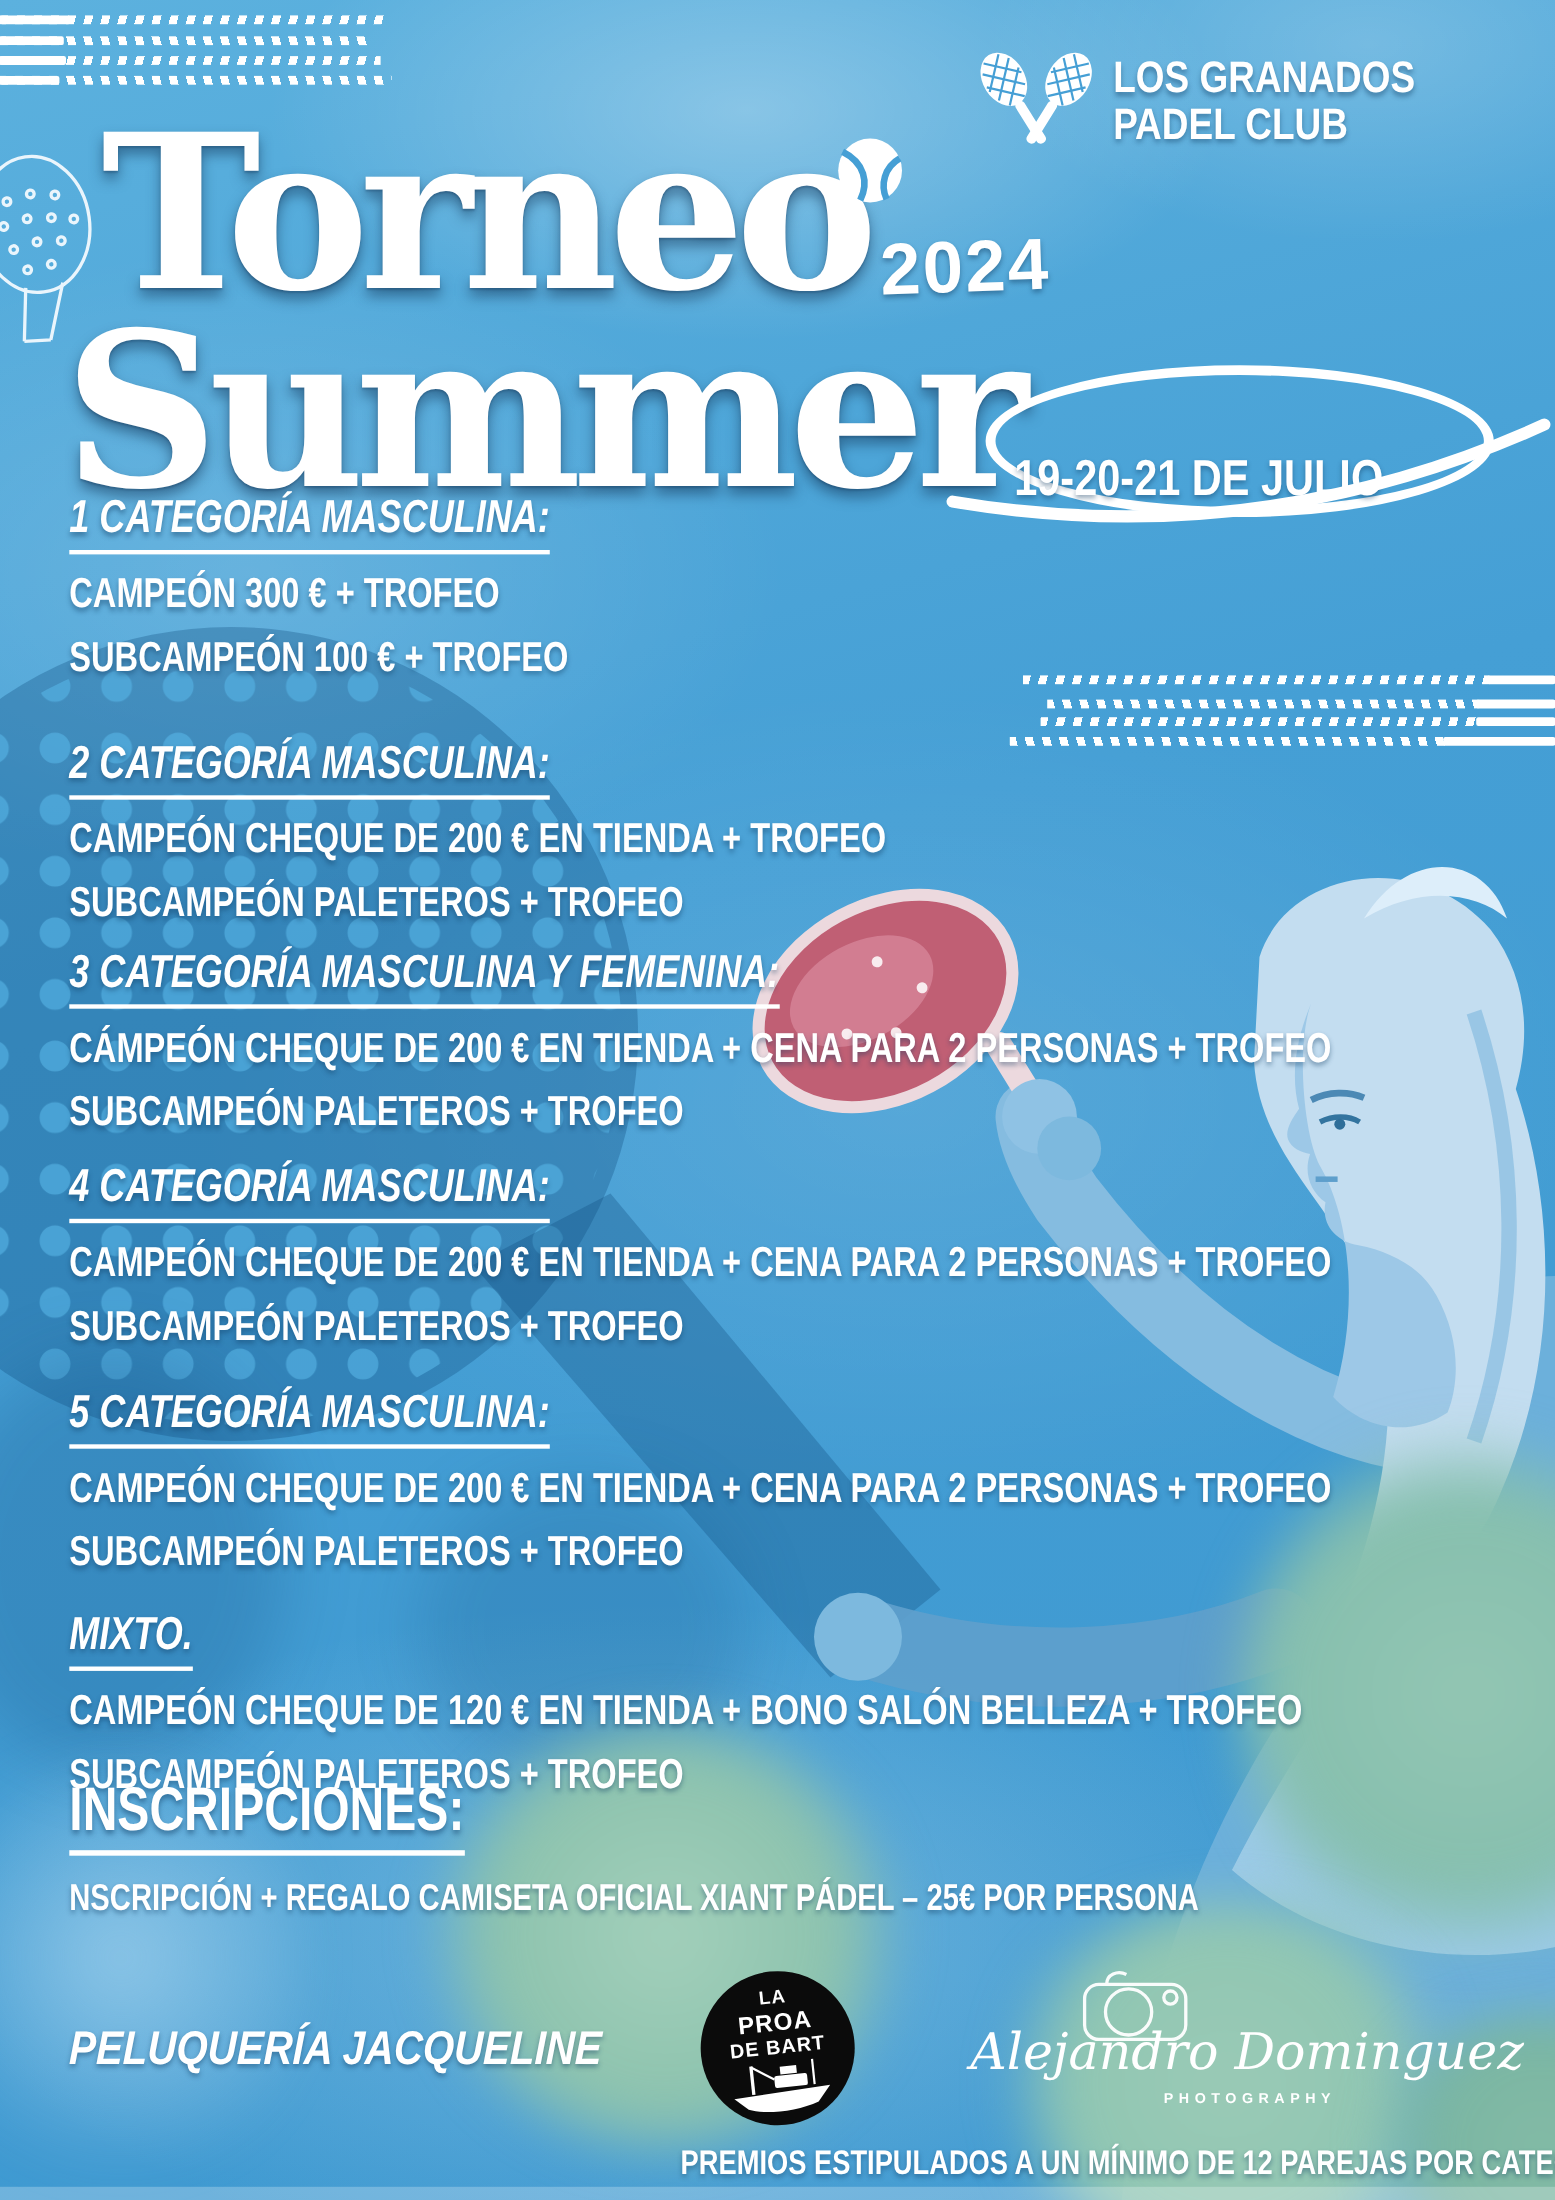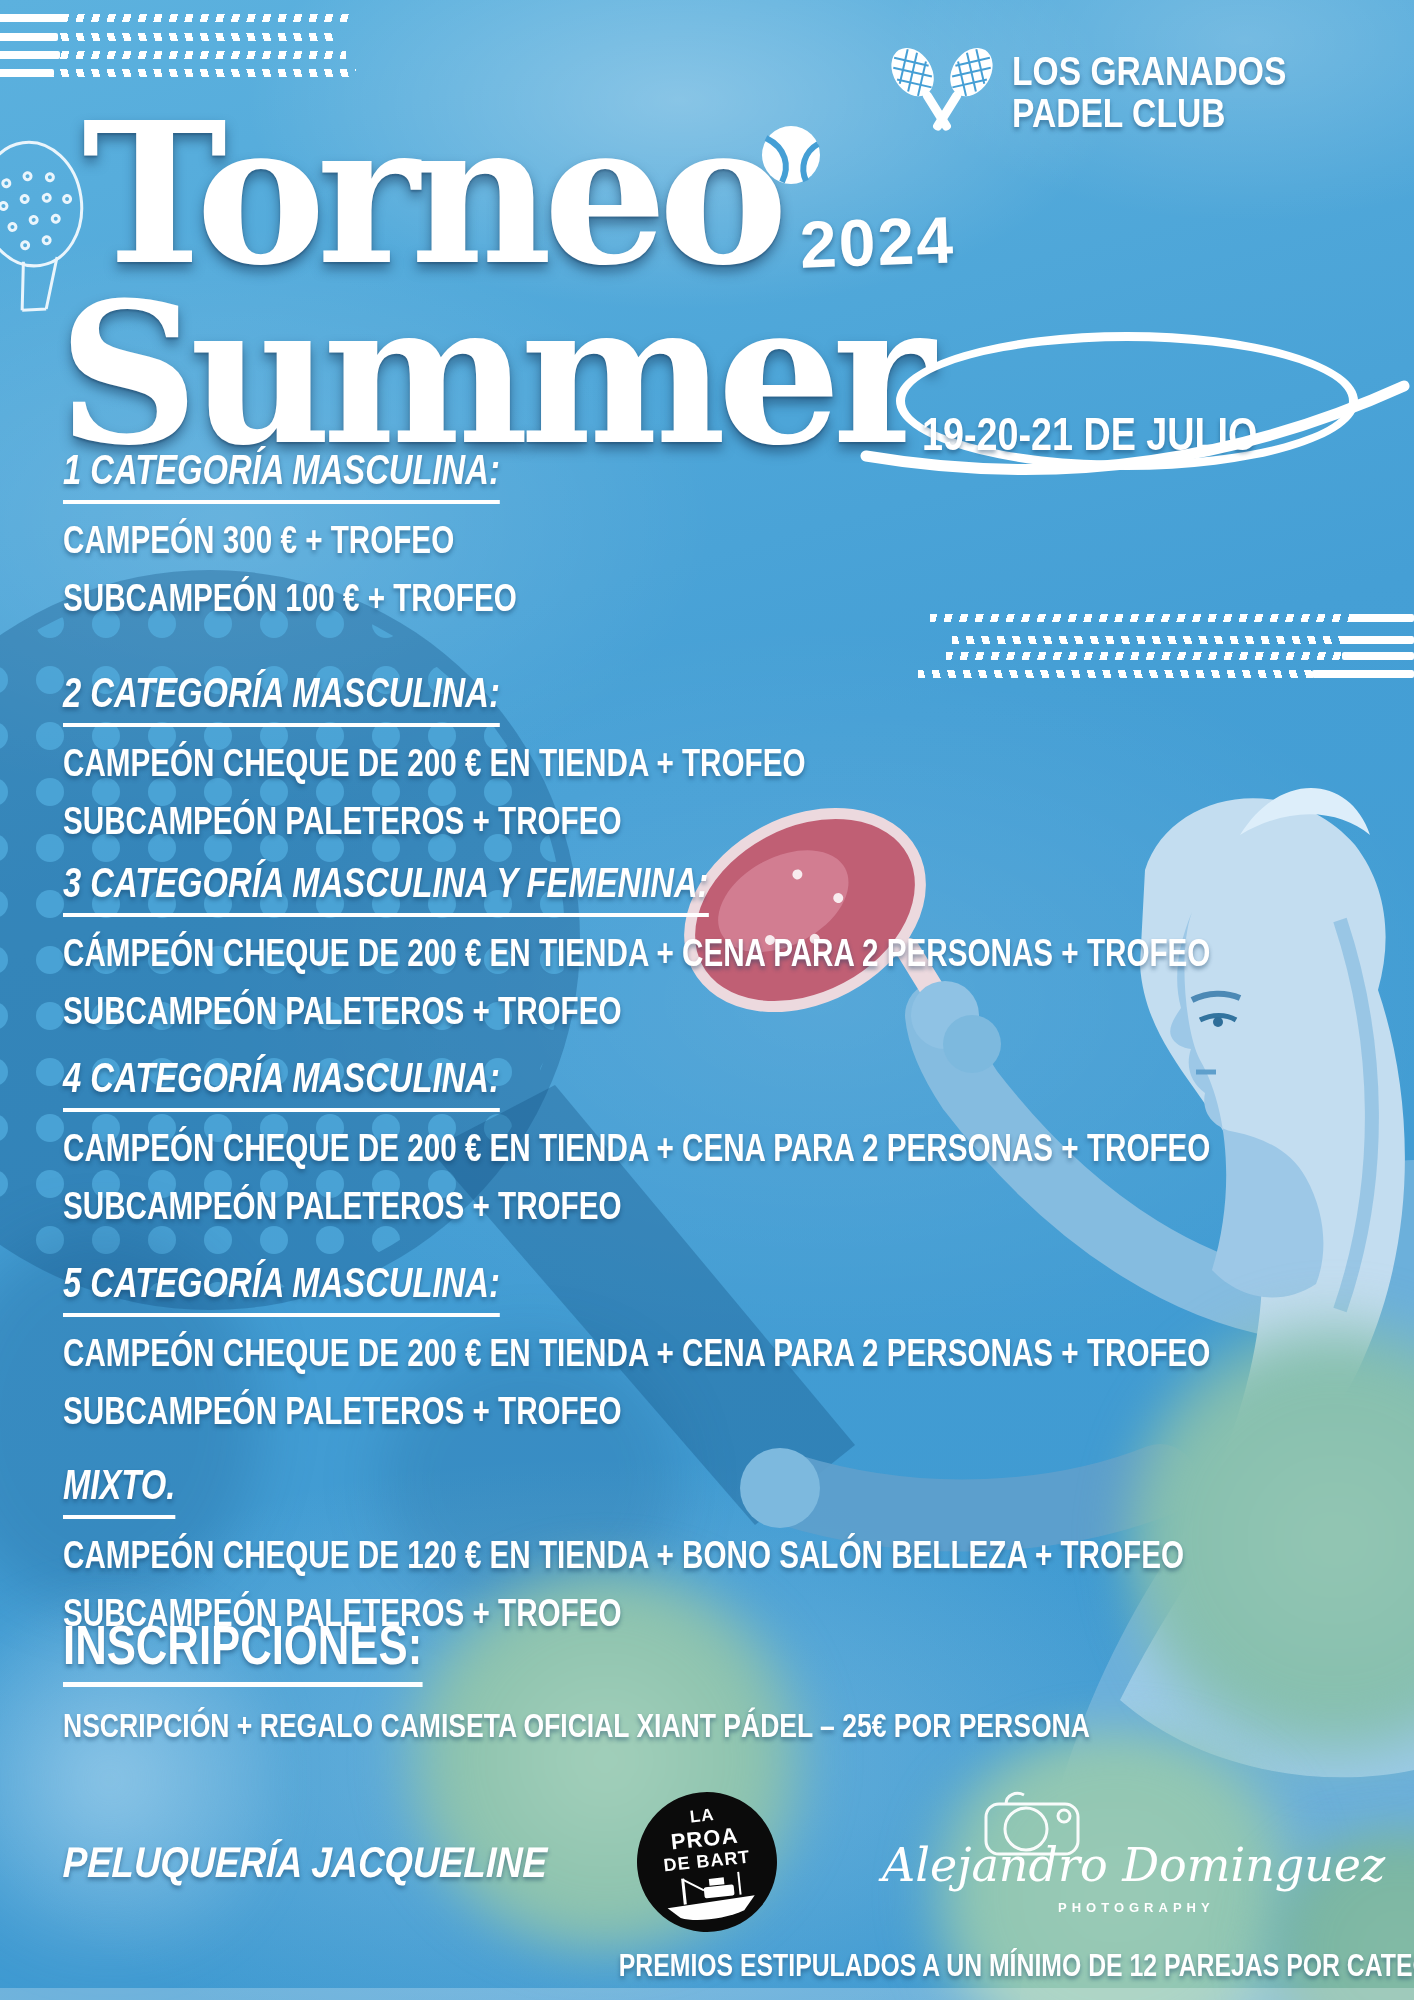--- a/index.html
+++ b/index.html
@@ -125,21 +125,21 @@
         <circle cx="86" cy="86" r="3.5"></circle>
       <circle cx="28" cy="106" r="3.5"></circle>
         <circle cx="50" cy="102" r="3.5"></circle>
         <circle cx="72" cy="104" r="3.5"></circle>
       <circle cx="38" cy="126" r="3.5"></circle>
         <circle cx="60" cy="124" r="3.5"></circle>
       <path d="M 34 142 L 26 190 M 68 142 L 50 192 M 26 190 L 50 192"></path>
     </g>
   </svg>
 
-  <div class="abs title-font big-shadow" style="left:82px; top:96px; font-size:195px;">Torneo</div>
+  <div class="abs title-font big-shadow" style="left:92px; top:96px; font-size:195px;">Torneo</div>
   <div class="abs title-font big-shadow" style="left:58px; top:276px; font-size:195px;">Summer</div>
 
   <svg class="abs" style="left:760px; top:124px;" width="62" height="62" viewBox="0 0 62 62">
     <circle cx="31" cy="31" r="29" fill="#fff"></circle>
     <path d="M 6 14 C 26 24 30 42 22 58" stroke="#459fd5" stroke-width="6" fill="none"></path>
     <path d="M 58 20 C 44 28 40 44 46 57" stroke="#459fd5" stroke-width="6" fill="none"></path>
   </svg>
 
   <div class="abs shadow" style="left:800px; top:204px; font-size:66px; font-weight:800; transform:rotate(-2deg); letter-spacing:2px;">2024</div>
 

